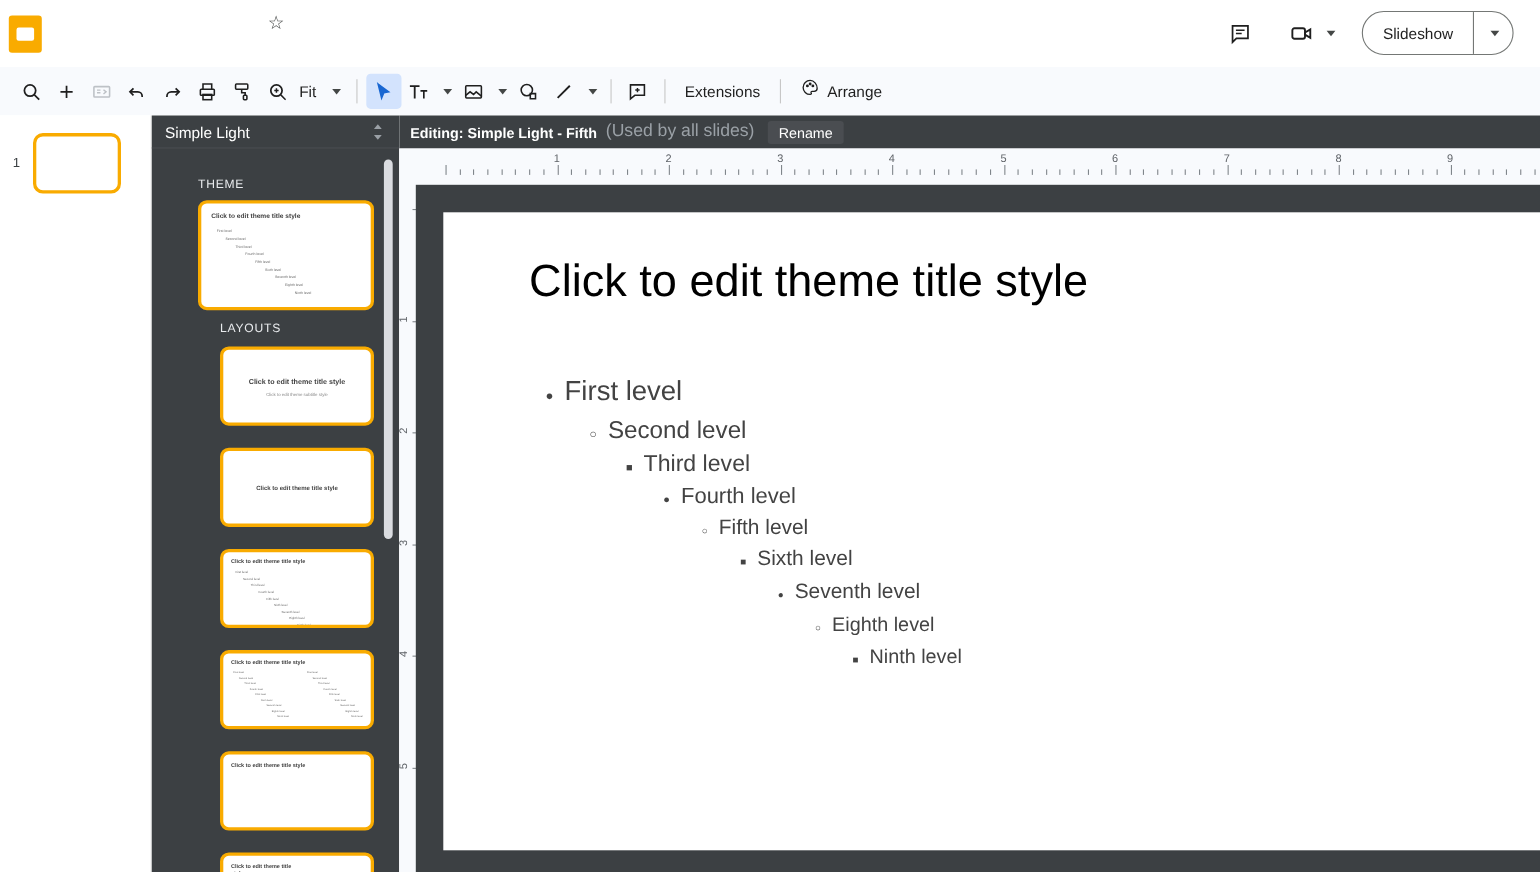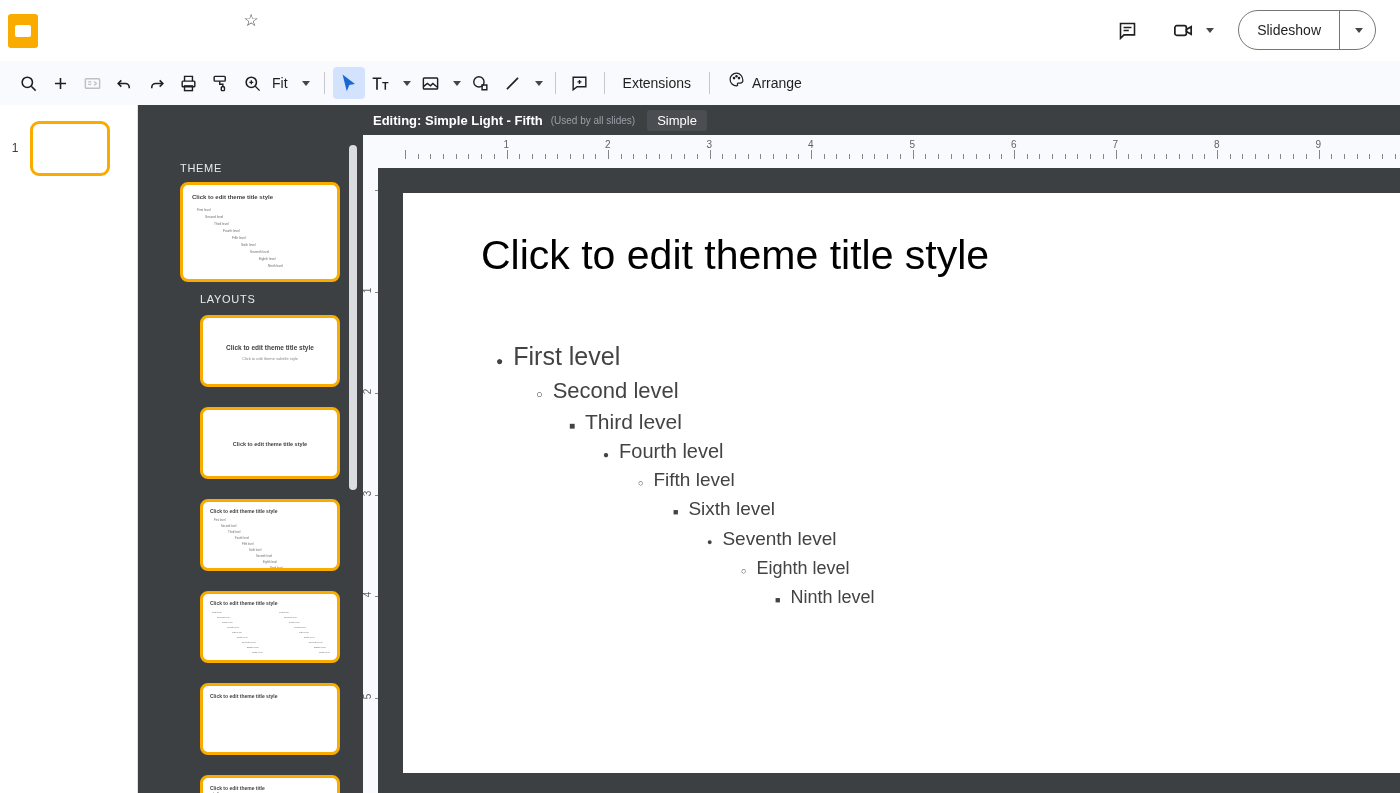--- a/index.html
+++ b/index.html
@@ -112,21 +112,21 @@
   .mini-sub { position: absolute; color: #888; white-space: nowrap; }
   .mini-bul { position: absolute; color: #6b6b6b; white-space: nowrap; }
 
   
   .editor { position: absolute; left: 363px; top: 0; width: 1037px; height: 688px; background: #f8fafd; }
   .edit-bar {
     position: absolute; left: 0; top: 0; width: 1037px; height: 30px;
     background: #3c4043; display: flex; align-items: center; padding-left: 10px; gap: 8px;
   }
   .edit-bar-title { font-size: 13px; color: #fff; font-weight: bold; white-space: nowrap; }
-  .edit-bar-sub { font-size: 10px; color: #9aa0a6; white-space: nowrap; }
+  .edit-bar-sub { font-size: 16px; color: #9aa0a6; white-space: nowrap; }
   .rename-btn {
     background: #4a4d51; color: #fff; font-size: 13px; padding: 3px 10px;
     border-radius: 3px; cursor: pointer; margin-left: 4px; white-space: nowrap;
   }
 
   .ruler-h { position: absolute; left: 0; top: 30px; width: 1037px; height: 26px; background: #f8fafd; }
   .ruler-v { position: absolute; left: 0; top: 56px; width: 22px; height: 632px; background: #f8fafd; }
   .r-tick { position: absolute; background: #80868b; }
   .r-num { position: absolute; font-size: 10px; color: #5f6368; }
   .r-num-v { position: absolute; font-size: 10px; color: #5f6368; transform: rotate(-90deg); transform-origin: center; }
@@ -299,20 +299,29 @@
   <div class="body-area">
 
     <div class="filmstrip">
       <div class="film-item">
         <div class="film-num">1</div>
         <div class="film-thumb"></div>
       </div>
     </div>
 
     <div class="layout-panel">
+      <div class="lp-header">
+        <div class="lp-title">Simple Light</div>
+        <div class="lp-collapse">
+          <svg width="11" height="16" viewBox="0 0 12 18" fill="#9aa0a6">
+              <path d="M6 1l4 5H2z"></path>
+              <path d="M6 17l4-5H2z"></path>
+            </svg>
+        </div>
+      </div>
 
       <div class="lp-scroll">
 
         <div class="lp-section-label" style="position:absolute;left:42px;top:27px;">THEME</div>
         <div class="lp-thumb" style="left:42px;top:47px;width:160px;height:100px;position:absolute;">
           <div class="mini-title" style="left:9px;top:9px;font-size:6px;">Click to edit theme title style</div>
           <div class="mini-bul" style="left:14px;top:23px;font-size:3.2px;">First level</div>
           <div class="mini-bul" style="left:22px;top:30px;font-size:3.2px;">Second level</div>
           <div class="mini-bul" style="left:31px;top:37px;font-size:3.2px;">Third level</div>
           <div class="mini-bul" style="left:40px;top:44px;font-size:3.2px;">Fourth level</div>
@@ -380,21 +389,21 @@
         <div class="lp-sb-track">
           <div class="lp-sb-thumb"></div>
         </div>
       </div>
     </div>
 
     <div class="editor">
       <div class="edit-bar">
         <div class="edit-bar-title">Editing: Simple Light - Fifth</div>
         <div class="edit-bar-sub">(Used by all slides)</div>
-        <div class="rename-btn">Simple</div>
+        <div class="rename-btn">Rename</div>
       </div>
 
       <div class="ruler-h">
         <div id="hruler-ticks">
             <div class="r-num" style="left: 140.5px; top: 4px;">1</div>
             <div class="r-num" style="left: 242px; top: 4px;">2</div>
             <div class="r-num" style="left: 343.5px; top: 4px;">3</div>
             <div class="r-num" style="left: 445px; top: 4px;">4</div>
             <div class="r-num" style="left: 546.5px; top: 4px;">5</div>
             <div class="r-num" style="left: 648px; top: 4px;">6</div>

